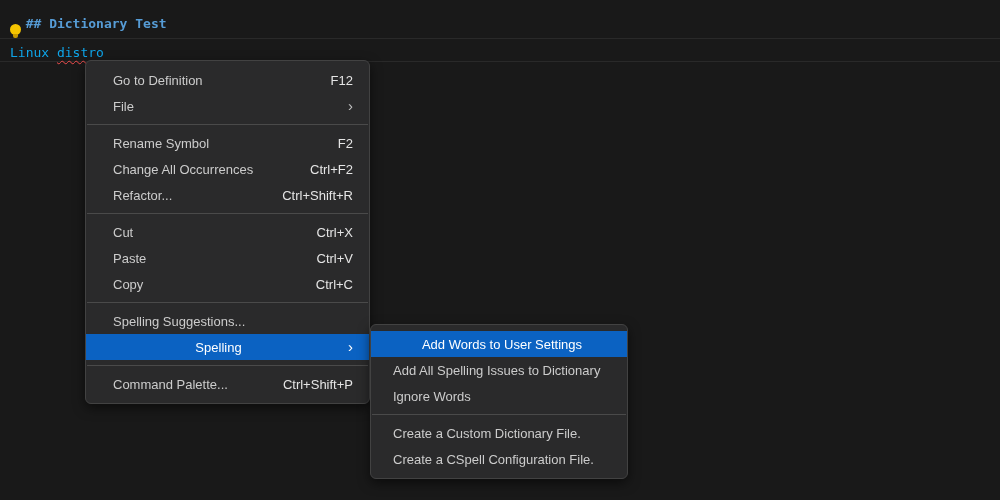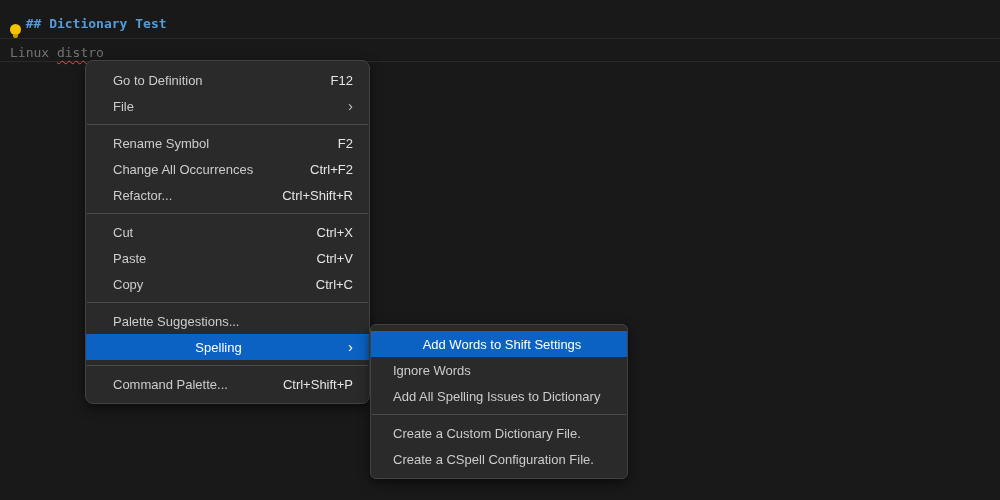--- a/index.html
+++ b/index.html
@@ -14,21 +14,21 @@
     background:#191919;
     font-family:"Liberation Sans","DejaVu Sans",sans-serif;
   }
 
   
   .editor-line{
     position:absolute;
     left:10px;
     font-family:"DejaVu Sans Mono","Liberation Mono",monospace;
     font-size:13px;
-    color:#737373;
+    color:#0ea5e9;
     white-space:pre;
   }
   .heading-line{top:1px;color:var(--heading);font-weight:bold;}
   .code-line{top:45px;}
   .misspelled{
     text-decoration-line:underline;
     text-decoration-style:wavy;
     text-decoration-color:var(--squiggle);
     text-decoration-thickness:1px;
     text-underline-offset:3px;
@@ -61,21 +61,21 @@
     position:absolute;
     background:#2a2a2b;
     border:1px solid #424242;
     border-radius:6px;
     box-shadow:0 4px 12px rgba(0,0,0,0.55);
     padding:6px 0;
     z-index:10;
     font-size:13px;
     color:#cccccc;
   }
-  .menu-main{left:85px;top:60px;width:285px;border-radius:8px;}
+  .menu-main{left:85px;top:60px;width:285px;}
   .menu-sub{left:370px;top:324px;width:258px;z-index:11;}
   .mi{
     height:26px;
     display:flex;
     align-items:center;
     justify-content:space-between;
     padding:0 16px 0 27px;
     cursor:default;
     white-space:nowrap;
   }
@@ -141,45 +141,45 @@
     <span class="sc">Ctrl+V</span>
   </div>
   <div class="mi">
     <span class="lbl">Copy</span>
     <span class="sc">Ctrl+C</span>
   </div>
 
   <div class="sep"></div>
 
   <div class="mi">
-    <span class="lbl">Palette Suggestions...</span>
+    <span class="lbl">Spelling Suggestions...</span>
   </div>
   <div class="mi selected">
     <span class="lbl">Spelling</span>
     <span class="arrow">›</span>
   </div>
 
   <div class="sep"></div>
 
   <div class="mi">
     <span class="lbl">Command Palette...</span>
     <span class="sc">Ctrl+Shift+P</span>
   </div>
 </div>
 
 <div class="menu menu-sub">
 
   <div class="mi selected">
-    <span class="lbl">Add Words to Shift Settings</span>
+    <span class="lbl">Add Words to User Settings</span>
+  </div>
+  <div class="mi">
+    <span class="lbl">Add All Spelling Issues to Dictionary</span>
   </div>
   <div class="mi">
     <span class="lbl">Ignore Words</span>
-  </div>
-  <div class="mi">
-    <span class="lbl">Add All Spelling Issues to Dictionary</span>
   </div>
 
   <div class="sep"></div>
 
   <div class="mi">
     <span class="lbl">Create a Custom Dictionary File.</span>
   </div>
   <div class="mi">
     <span class="lbl">Create a CSpell Configuration File.</span>
   </div>

